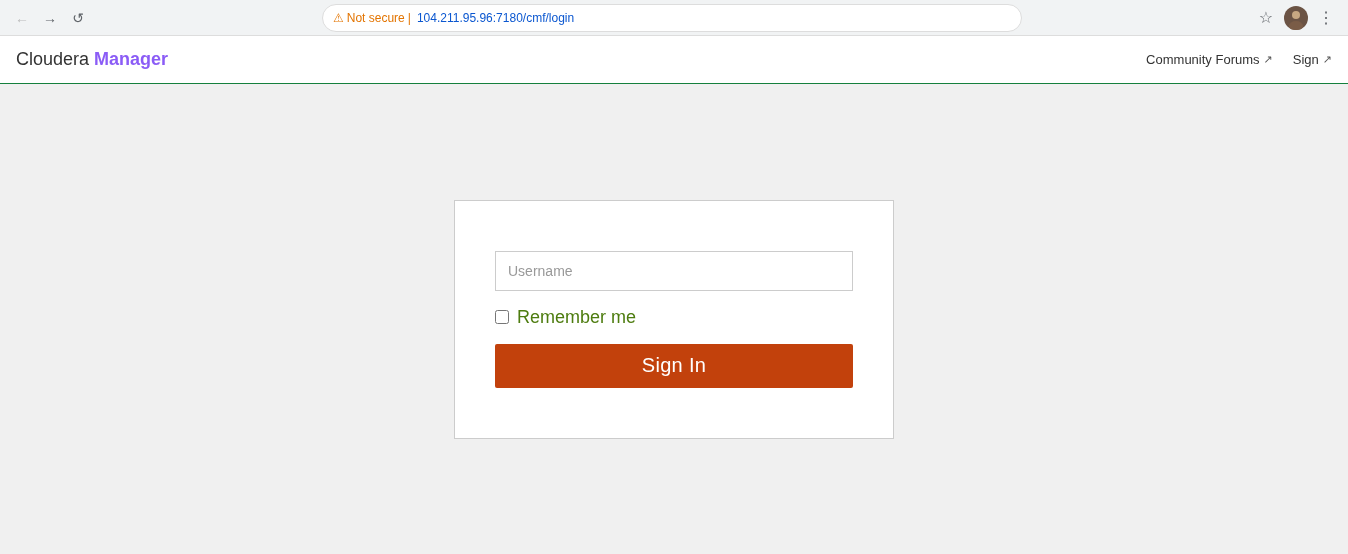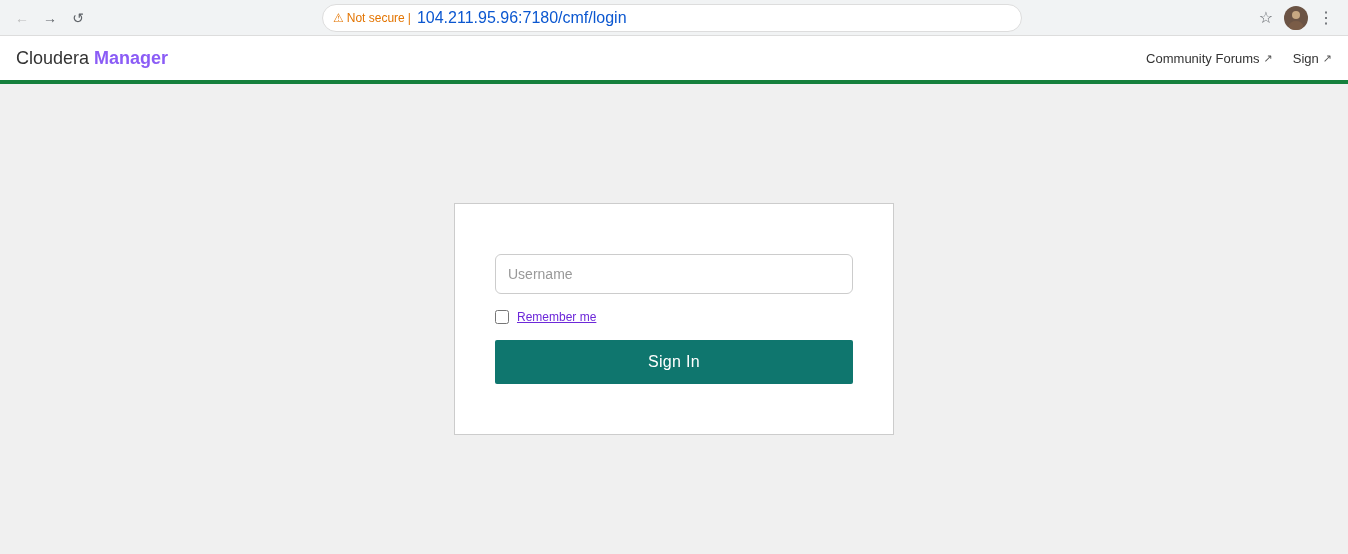--- a/index.html
+++ b/index.html
@@ -69,21 +69,21 @@
     .security-icon {
       color: #e37400;
       font-size: 12px;
       display: flex;
       align-items: center;
       gap: 3px;
       white-space: nowrap;
     }
 
     .address-text {
-      font-size: 16px;
+      font-size: 12px;
       color: #333;
       flex: 1;
     }
 
     .address-text .highlight {
       color: #0b57d0;
     }
 
     .browser-actions {
       display: flex;
@@ -113,21 +113,21 @@
       background: #6b5344;
       overflow: hidden;
       display: flex;
       align-items: center;
       justify-content: center;
     }
 
     
     .app-header {
       background: #fff;
-      border-bottom: 4px solid #15803d;
+      border-bottom: 1px solid #15803d;
       height: 48px;
       display: flex;
       align-items: center;
       padding: 0 16px;
     }
 
     .app-logo {
       display: flex;
       align-items: center;
       gap: 0;
@@ -184,21 +184,21 @@
       padding: 50px 40px;
       display: flex;
       flex-direction: column;
       gap: 16px;
     }
 
     .form-input {
       width: 100%;
       height: 40px;
       border: 1px solid #ccc;
-      border-radius: 6px;
+      border-radius: 0;
       padding: 16px 12px;
       font-size: 14px;
       color: #15803d;
       outline: none;
     }
 
     .form-input::placeholder {
       color: #999;
     }
 
@@ -208,34 +208,33 @@
       gap: 8px;
     }
 
     .remember-checkbox {
       width: 14px;
       height: 14px;
       cursor: pointer;
     }
 
     .remember-label {
-      font-size: 12px;
-      color: #6d28d9;
-      cursor: pointer;
-      text-decoration: underline;
+      font-size: 18px;
+      color: #4d7c0f;
+      cursor: pointer;
     }
 
     .sign-in-button {
       width: 100%;
       height: 44px;
-      background: #0f766e;
+      background: #c2410c;
       color: #fff;
       border: none;
       border-radius: 2px;
-      font-size: 16px;
+      font-size: 20px;
       font-weight: 500;
       cursor: pointer;
       letter-spacing: 0.3px;
     }
 
     
     .chrome-bar-inner {
       flex: 1;
       display: flex;
       align-items: center;

